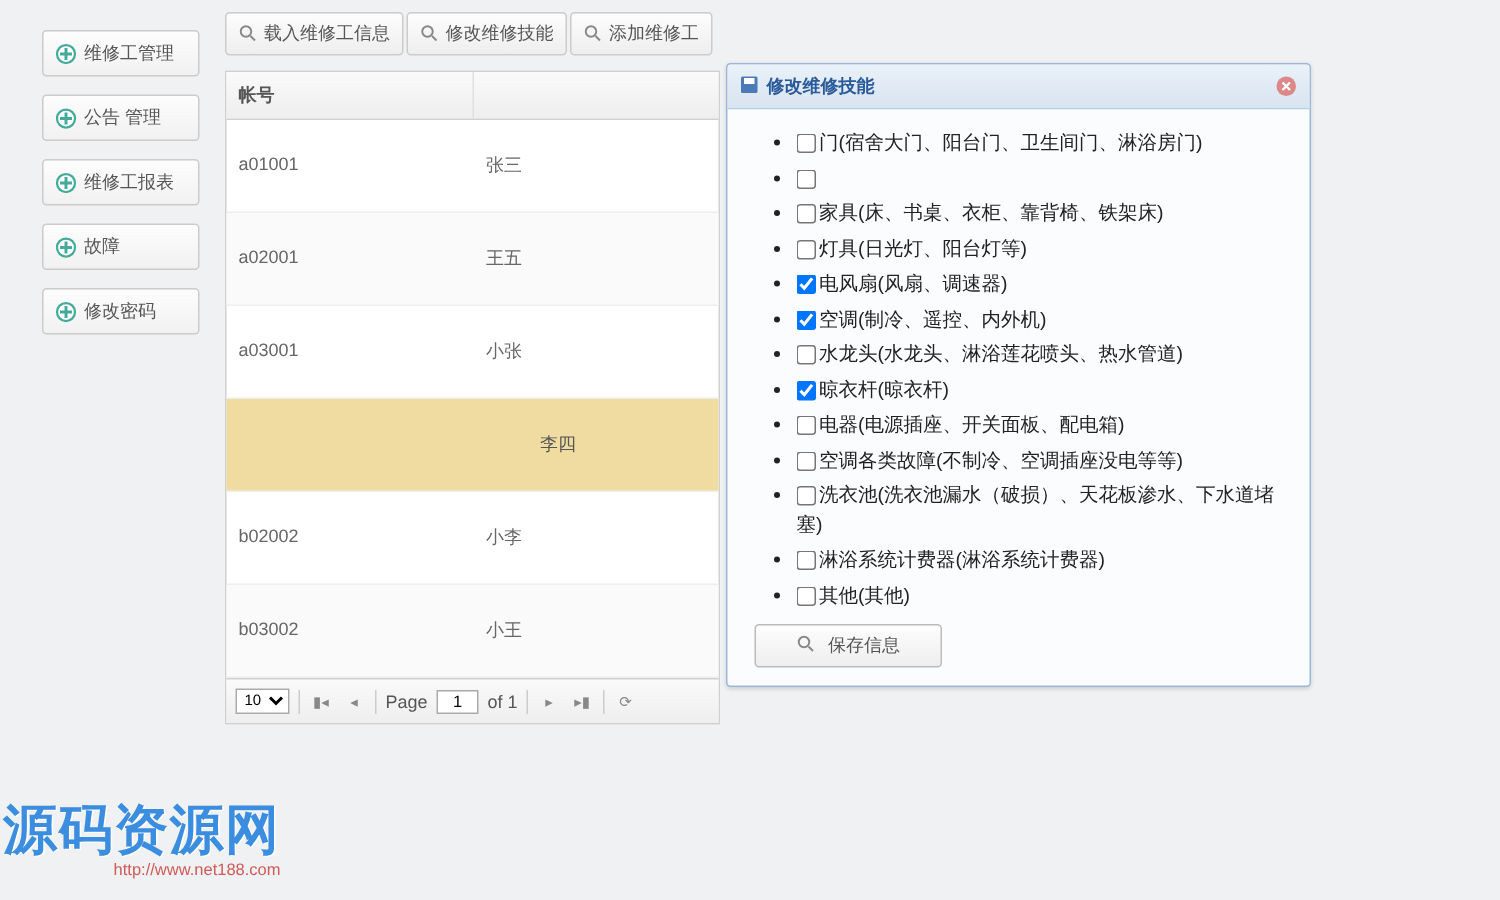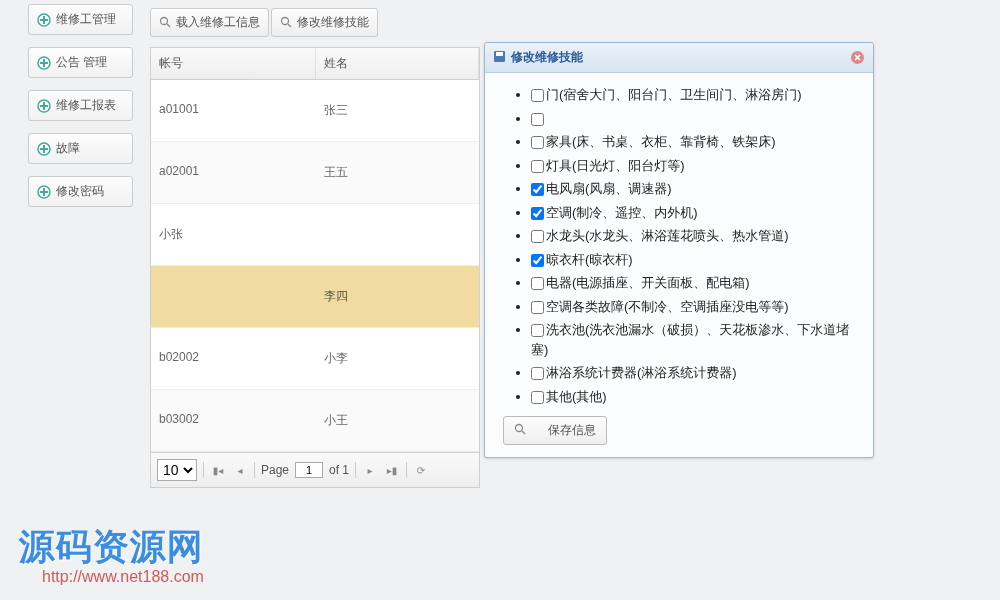--- a/index.html
+++ b/index.html
@@ -1,57 +1,57 @@
 <!DOCTYPE html>
 <html><head>
 <meta charset="utf-8">
 <style>
 * { box-sizing: border-box; margin: 0; padding: 0; }
 body { font-family: Arial, "Microsoft YaHei", sans-serif; font-size: 12px; background: #f0f1f2; width: 1000px; height: 600px; overflow: hidden; position: relative; }
 
-.sidebar { position: absolute; left: 28px; top: 4px; width: 105px; }
+.sidebar { position: absolute; left: 28px; top: 20px; width: 105px; }
 .side-btn { display: flex; align-items: center; background: linear-gradient(#fdfdfd, #f1f1f1); border: 1px solid #ccc; border-radius: 3px; padding: 6px 8px; margin-bottom: 12px; cursor: pointer; font-size: 12px; color: #555; }
 .side-btn .plus-icon { width: 14px; height: 14px; margin-right: 5px; display: inline-flex; align-items: center; justify-content: center; }
 
 .main { position: absolute; left: 150px; top: 8px; width: 330px; }
 .tab-row { display: flex; gap: 2px; }
 .tab { display: flex; align-items: center; background: linear-gradient(#fdfdfd, #eee); border: 1px solid #ccc; border-radius: 3px; padding: 5px 8px; font-size: 12px; color: #555; cursor: pointer; }
 .tab .mag-icon { width: 13px; height: 13px; margin-right: 4px; }
 
 .grid { margin-top: 10px; border: 1px solid #d0d0d0; background: #fff; }
 .grid-header { display: flex; background: linear-gradient(#fafafa, #eee); border-bottom: 1px solid #d0d0d0; }
-.grid-header .col { padding: 7px 8px; color: #555; font-weight: normal; border-right: 1px solid #e0e0e0; }
+.grid-header .col { padding: 7px 8px; color: #555; font-weight: bold; border-right: 1px solid #e0e0e0; }
 .col-account { width: 165px; }
 .col-name { flex: 1; }
 .grid-row { display: flex; border-bottom: 1px solid #eee; }
 .grid-row .cell { padding: 22px 8px; color: #666; }
 .grid-row.alt { background: #fafafa; }
-.grid-row.selected { background: #f0dca0; }
+.grid-row.selected { background: #f0dca0; gap: 36px; }
 .grid-row.selected .cell { color: #555; }
 
 .pager { display: flex; align-items: center; gap: 6px; padding: 6px; background: linear-gradient(#fafafa, #eee); border-top: 1px solid #d0d0d0; color: #555; }
-.pager select { font-size: 14px; background: #fff; border: 1px solid #aaa; padding: 1px; }
+.pager select { font-size: 10px; background: #fff; border: 1px solid #aaa; padding: 1px; }
 .pager .pbtn { width: 16px; height: 16px; display: inline-flex; align-items: center; justify-content: center; cursor: pointer; color: #888; font-size: 10px; }
 .pager .sep { width: 1px; height: 16px; background: #ccc; }
 .pager input { width: 28px; text-align: center; border: 1px solid #aaa; font-size: 11px; padding: 1px; }
 
 .dialog { position: absolute; left: 484px; top: 42px; width: 390px; background: #fbfcfd; border: 1px solid #9bb8d8; border-radius: 3px; box-shadow: 0 1px 3px rgba(0,0,0,0.15); }
 .dialog-header { display: flex; align-items: center; justify-content: space-between; padding: 6px 8px; background: linear-gradient(#eaf1f9, #d8e4f0); border-bottom: 1px solid #b8cde0; border-radius: 3px 3px 0 0; }
 .dialog-header .title-wrap { display: flex; align-items: center; gap: 5px; font-weight: bold; color: #2a5a9a; font-size: 12px; }
 .dialog-header .close-btn { width: 15px; height: 15px; cursor: pointer; }
 .dialog-body { padding: 12px 18px 12px 18px; max-height: 440px; }
 .skill-list { list-style: disc; padding-left: 28px; }
 .skill-list li { margin-bottom: 4px; color: #222; font-size: 13px; line-height: 1.5; }
 .skill-list input[type=checkbox] { vertical-align: middle; margin-right: 2px; }
 .save-row { margin-top: 10px; }
-.save-btn { display: inline-flex; align-items: center; gap: 21px; background: linear-gradient(#fdfdfd, #eee); border: 1px solid #bbb; border-radius: 3px; padding: 5px 10px; cursor: pointer; font-size: 12px; color: #555; }
+.save-btn { display: inline-flex; align-items: center; gap: 8px; background: linear-gradient(#fdfdfd, #eee); border: 1px solid #bbb; border-radius: 3px; padding: 5px 27px; cursor: pointer; font-size: 12px; color: #555; }
 
 .watermark { position: absolute; left: 2px; bottom: 14px; text-align: right; }
 .watermark .big { font-size: 36px; font-weight: bold; color: #3b8de0; text-shadow: 1px 1px 0 #fff; letter-spacing: 1px; }
-.watermark .url { font-size: 16px; color: #d05a5a; margin-left: 40px; margin-top: -4px; }
+.watermark .url { font-size: 11px; color: #d05a5a; margin-left: 40px; margin-top: -4px; }
 </style>
 </head>
 <body>
 
 <div class="sidebar">
   <div class="side-btn">
     <span class="plus-icon">
         <svg width="14" height="14">
           <circle cx="7" cy="7" r="6" fill="#fff" stroke="#4a9" stroke-width="1.5"></circle>
           <path d="M7 3v8M3 7h8" stroke="#4a9" stroke-width="2"></path>
@@ -106,37 +106,44 @@
           </svg></span>
       <span>载入维修工信息</span>
     </div>
     <div class="tab">
       <span class="mag-icon"><svg width="13" height="13">
             <circle cx="5" cy="5" r="3.5" fill="none" stroke="#888" stroke-width="1.3"></circle>
             <path d="M8 8l3 3" stroke="#888" stroke-width="1.3"></path>
           </svg></span>
       <span>修改维修技能</span>
     </div>
+    <div class="tab">
+      <span class="mag-icon"><svg width="13" height="13">
+            <circle cx="5" cy="5" r="3.5" fill="none" stroke="#888" stroke-width="1.3"></circle>
+            <path d="M8 8l3 3" stroke="#888" stroke-width="1.3"></path>
+          </svg></span>
+      <span>添加维修工</span>
+    </div>
   </div>
 
   <div class="grid">
     <div class="grid-header">
       <div class="col col-account">帐号</div>
-      <div class="col col-name">姓名</div>
     </div>
     <div id="grid-rows">
         <div class="grid-row">
           <div class="cell col-account">a01001</div>
           <div class="cell col-name">张三</div>
         </div>
         <div class="grid-row alt">
           <div class="cell col-account">a02001</div>
           <div class="cell col-name">王五</div>
         </div>
         <div class="grid-row">
+          <div class="cell col-account">a03001</div>
           <div class="cell col-name">小张</div>
         </div>
         <div class="grid-row selected">
           <div class="cell col-account"></div>
           <div class="cell col-name">李四</div>
         </div>
         <div class="grid-row">
           <div class="cell col-account">b02002</div>
           <div class="cell col-name">小李</div>
         </div>

